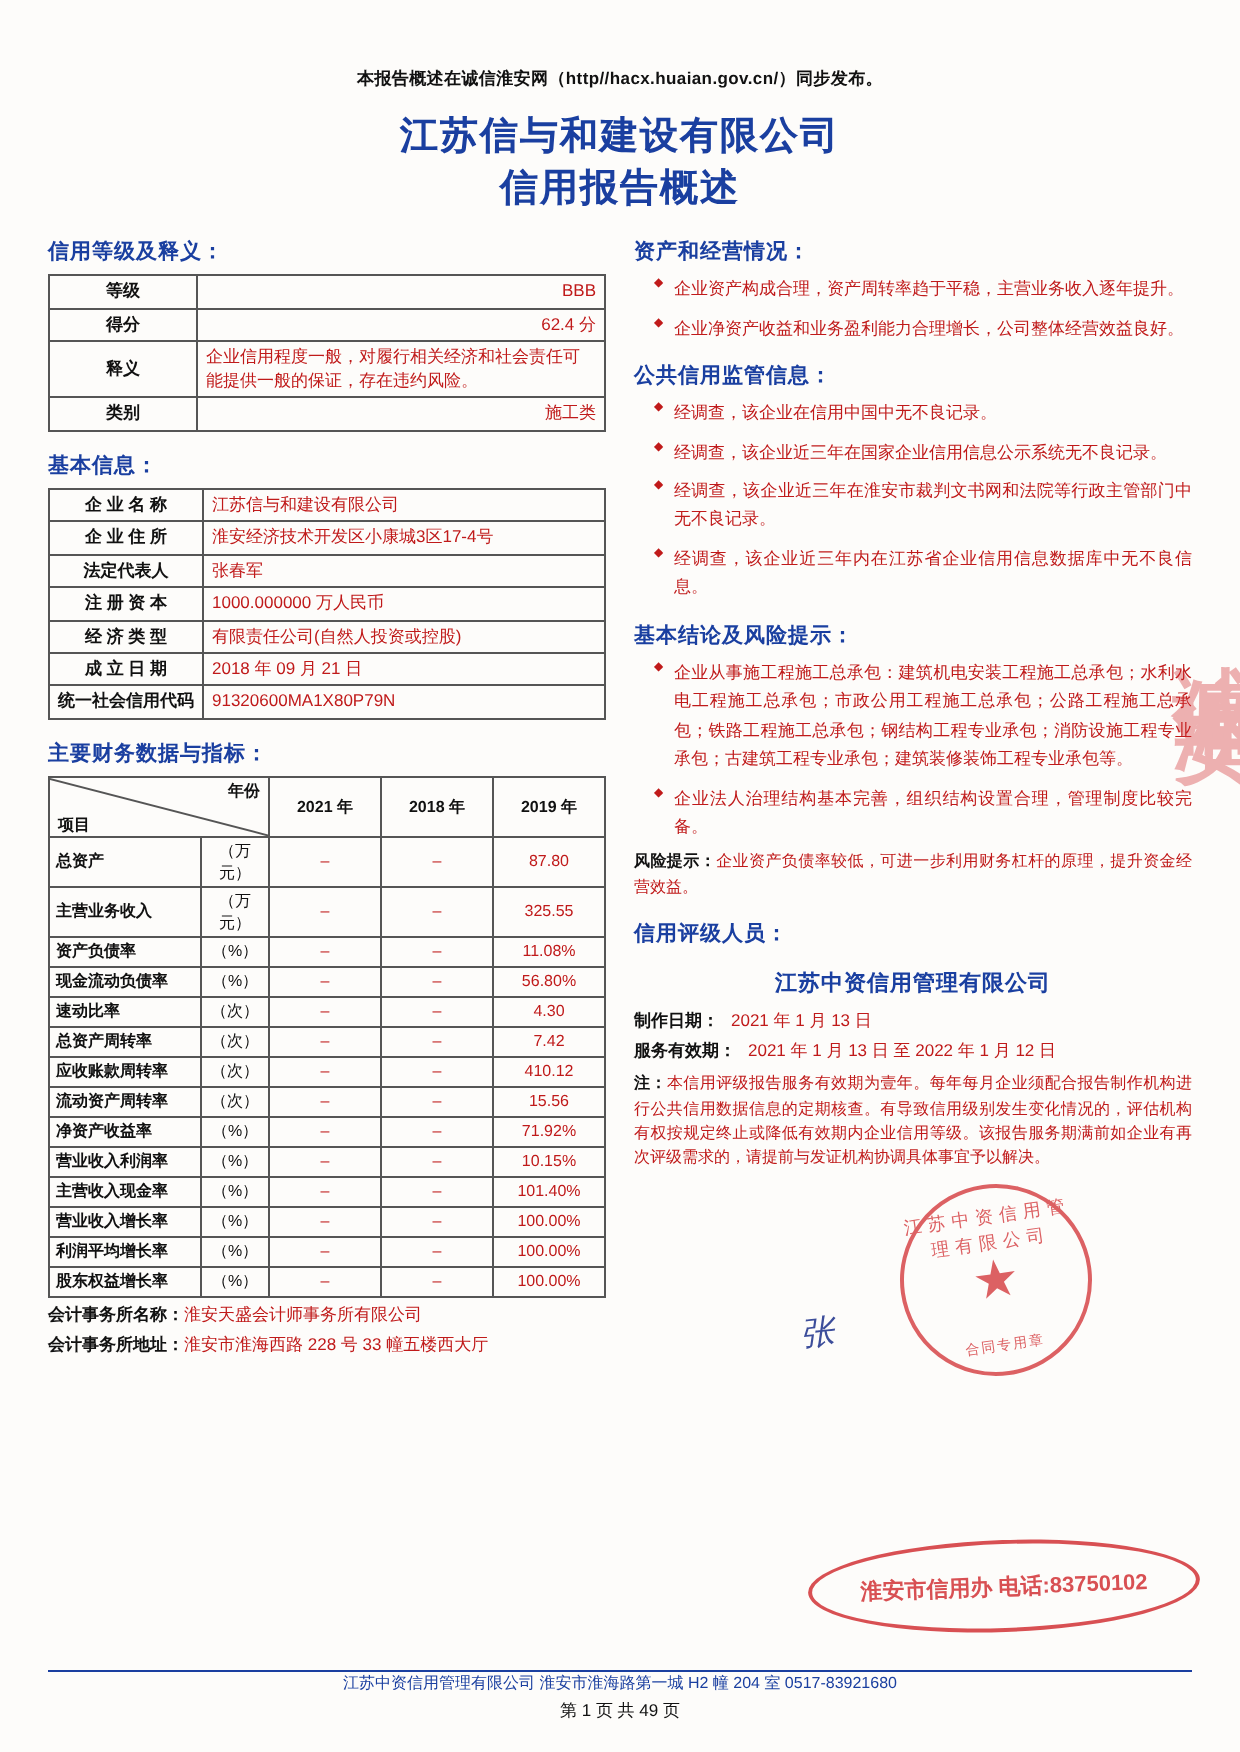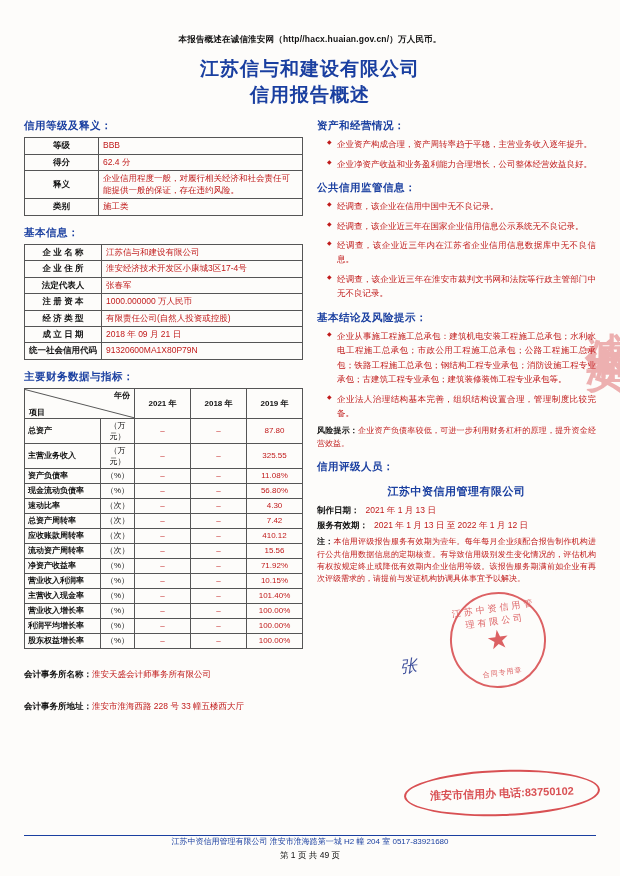--- a/index.html
+++ b/index.html
@@ -59,21 +59,21 @@
     padding: 2px 4px;
     line-height: 1.35;
   }
   table.grid th {
     color: #111;
     font-weight: bold;
     text-align: center;
     white-space: nowrap;
     width: 74px;
   }
-  td.ctr { text-align: left; margin-top: 26px; }
+  td.ctr { text-align: right; margin-top: 26px; }
   td.val { text-align: left; }
   .note-cell { color:#c01a1a; line-height:1.5; text-align:left; }
 
   
   ul.bl {
     margin: 2px 0 0 0;
     padding: 0 0 0 12px;
     list-style: none;
     font-size: 8.5px;
     line-height: 1.7;
@@ -137,21 +137,21 @@
   table.fin td.itm {
     color: #111; font-weight: bold; white-space: nowrap; font-size: 8px;
   }
   table.fin td.num {
     color: #c01a1a; text-align: center; font-size: 8px;
   }
   table.fin td.unit { color:#111; text-align:center; width:34px; font-size:8px;}
 
   .foot-line {
     font-size: 8.5px;
-    margin-top: 20px;
+    margin-top: 3px;
     color: #111;
     font-weight: bold;
   }
   .foot-line .v { color:#c01a1a; font-weight: normal; }
   .credit-company {
     text-align: center;
     color: #1a3fa0;
     font-weight: bold;
     font-size: 11px;
     margin: 10px 0 6px 0;
@@ -241,21 +241,21 @@
     font-style: italic;
     font-size: 17px;
     transform: rotate(-6deg);
   }
 </style>
 </head>
 <body>
 
 <div class="page">
 
-  <div class="topnote">本报告概述在诚信淮安网（http//hacx.huaian.gov.cn/）万人民币。</div>
+  <div class="topnote">本报告概述在诚信淮安网（http//hacx.huaian.gov.cn/）同步发布。</div>
 
   <div class="title">
     <span>江苏信与和建设有限公司</span>
     <span class="l2">信用报告概述</span>
   </div>
 
   <div class="cols">
 
     <div class="col">
 
@@ -444,22 +444,22 @@
       <div class="sec-title">资产和经营情况：</div>
       <ul class="bl">
         <li>企业资产构成合理，资产周转率趋于平稳，主营业务收入逐年提升。</li>
         <li>企业净资产收益和业务盈利能力合理增长，公司整体经营效益良好。</li>
       </ul>
 
       <div class="sec-title sp">公共信用监管信息：</div>
       <ul class="bl">
         <li>经调查，该企业在信用中国中无不良记录。</li>
         <li>经调查，该企业近三年在国家企业信用信息公示系统无不良记录。</li>
+        <li>经调查，该企业近三年在淮安市裁判文书网和法院等行政主管部门中无不良记录。</li>
         <li>经调查，该企业近三年内在江苏省企业信用信息数据库中无不良信息。</li>
-        <li>经调查，该企业近三年在淮安市裁判文书网和法院等行政主管部门中无不良记录。</li>
       </ul>
 
       <div class="sec-title sp">基本结论及风险提示：</div>
       <ul class="bl">
         <li>企业从事施工程施工总承包：建筑机电安装工程施工总承包；水利水电工程施工总承包；市政公用工程施工总承包；公路工程施工总承包；铁路工程施工总承包；钢结构工程专业承包；消防设施工程专业承包；古建筑工程专业承包；建筑装修装饰工程专业承包等。</li>
         <li>企业法人治理结构基本完善，组织结构设置合理，管理制度比较完备。</li>
       </ul>
       <div class="remark">
         <b>风险提示：</b><span>企业资产负债率较低，可进一步利用财务杠杆的原理，提升资金经营效益。</span>
       </div>

